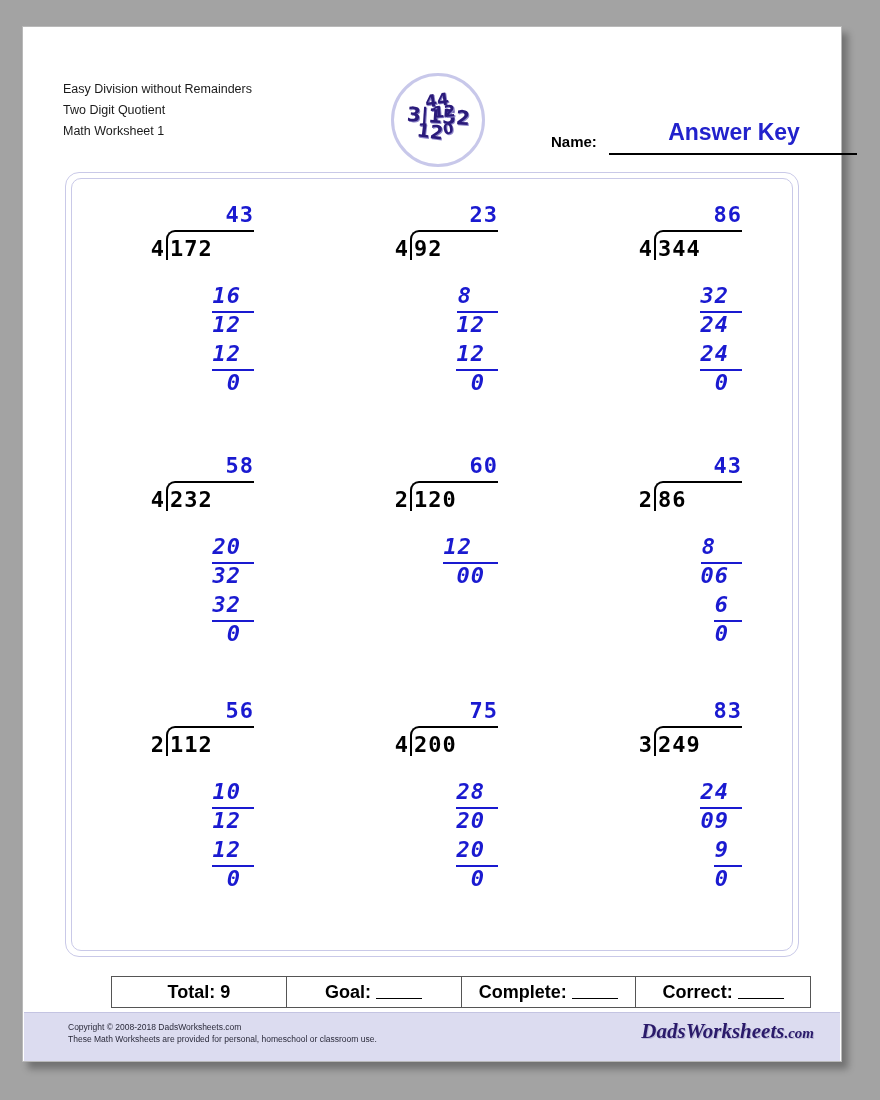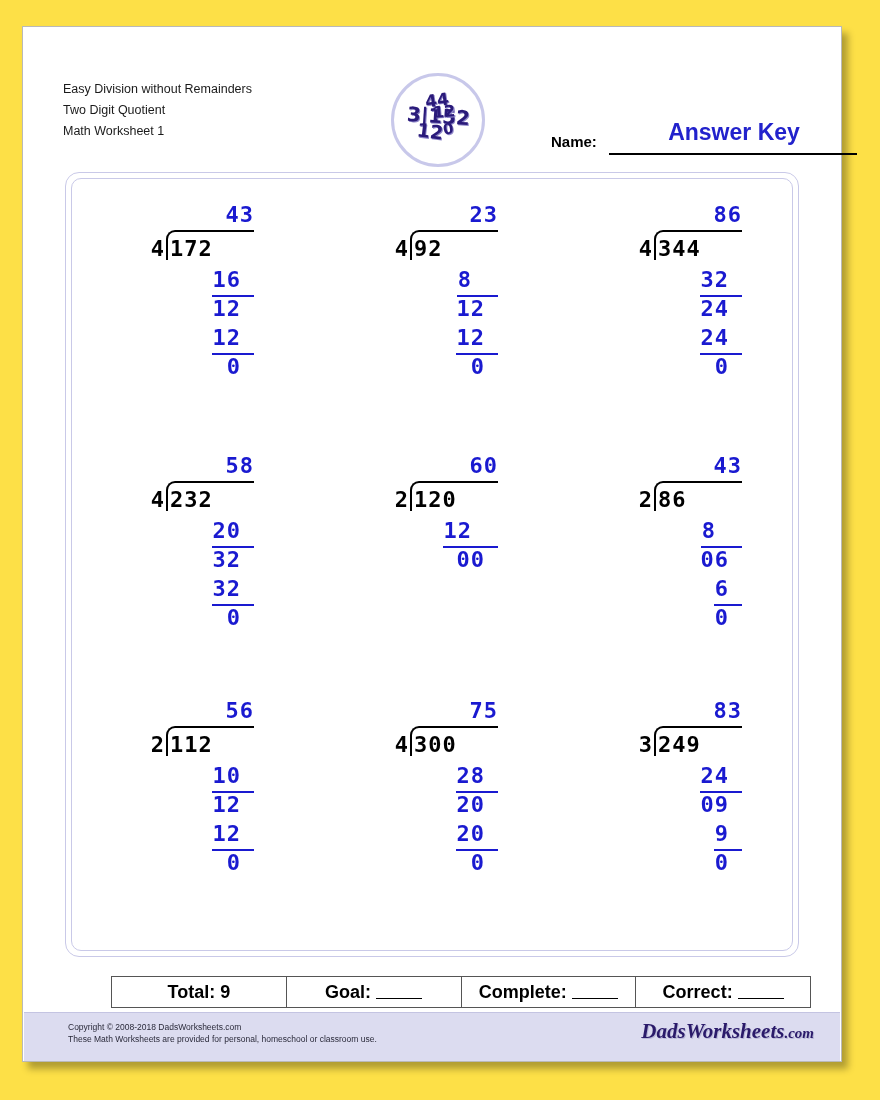--- a/index.html
+++ b/index.html
@@ -5,21 +5,21 @@
   html, body {
     margin: 0;
     padding: 0;
     background: #ffffff;
     font-family: "Liberation Sans", sans-serif;
   }
   #page {
     position: relative;
     width: 880px;
     height: 1100px;
-    background: #fde047;
+    background: #a3a3a3;
     overflow: hidden;
   }
   
   .sheet {
     position: absolute;
     left: 22px;
     top: 26px;
     width: 820px;
     height: 1036px;
     background: #ffffff;
@@ -203,22 +203,23 @@
     left: 58px;
     top: 34px;
     width: 84px;
     text-align: left;
     color: #000;
     letter-spacing: 1px;
   }
   .work {
     position: absolute;
     left: 56px;
-    top: 64px;
+    top: 80px;
     width: 86px;
+    font-style: italic;
   }
   .work .wline {
     text-align: right;
     height: 29px;
     line-height: 28px;
     letter-spacing: 1px;
     color: #1a1ad0;
   }
   .work .wline.under span {
     border-bottom: 2px solid #1a1ad0;
@@ -428,21 +429,21 @@
               <div class="wline under"><span class="pad1">12</span></div>
               <div class="wline"><span class="pad1">0</span></div>
             </div>
           </div>
         </div>
         <div class="pcell c1">
           <div class="ld">
             <div class="quotient">75</div>
             <div class="divisor">4</div>
             <div class="bracket"></div>
-            <div class="dividend">300</div>
+            <div class="dividend">200</div>
             <div class="work">
               <div class="wline under"><span class="pad1">28</span></div>
               <div class="wline"><span class="pad1">20</span></div>
               <div class="wline under"><span class="pad1">20</span></div>
               <div class="wline"><span class="pad1">0</span></div>
             </div>
           </div>
         </div>
         <div class="pcell c2">
           <div class="ld">

